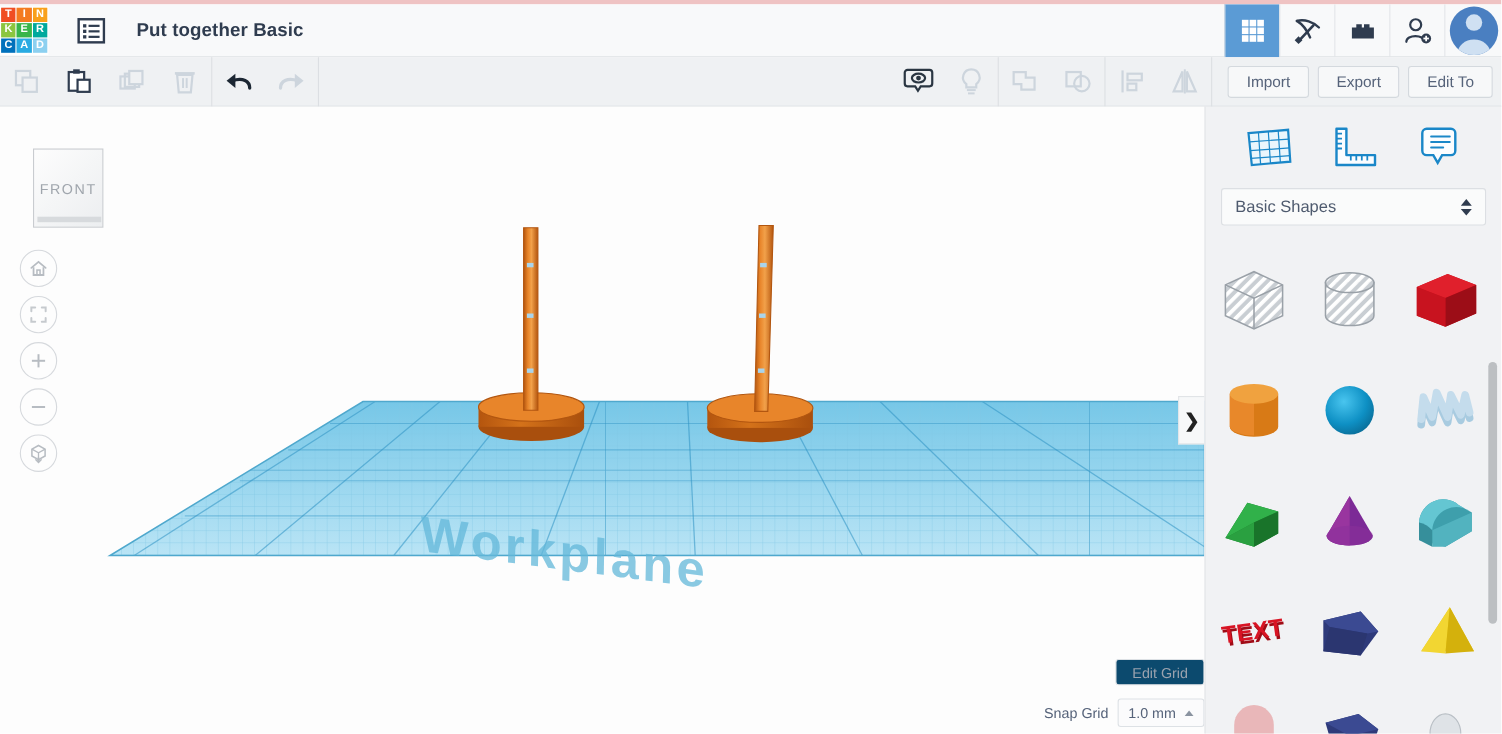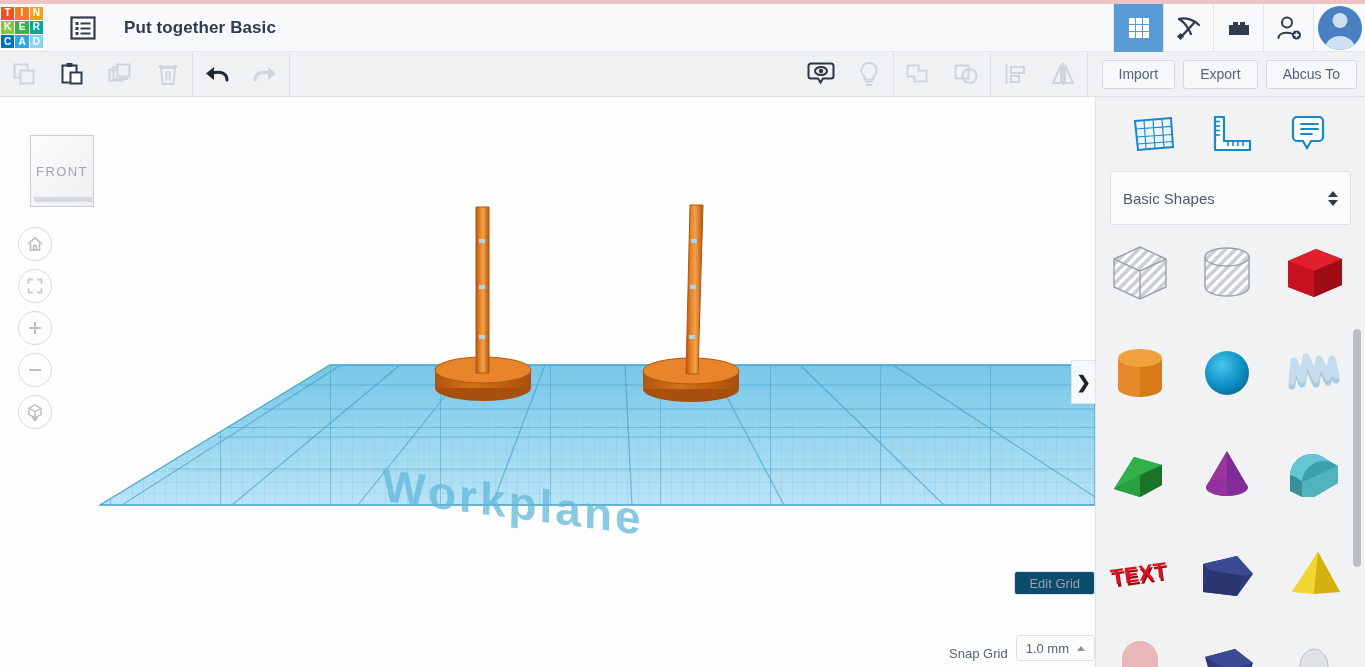--- a/index.html
+++ b/index.html
@@ -141,21 +141,21 @@
   .grid-controls {
     position: absolute; right: 0px; bottom: 6px; width: 270px;
     display: flex; flex-direction: column; align-items: flex-end;
   }
   .edit-grid-btn {
     height: 24px; padding: 0 14px; border: 1px solid #dde1e5; border-radius: 3px;
     background: #0c4a6e; color: #9aa2ae; font-size: 13px;
     display: flex; align-items: center; cursor: pointer;
     margin-bottom: 12px;
   }
-  .snap-row { display: flex; align-items: flex-end; margin-top: 28px; }
+  .snap-row { display: flex; align-items: center; }
   .snap-label { font-size: 13px; color: #56637a; margin-right: 8px; }
   .snap-select {
     height: 26px; padding: 0 9px; border: 1px solid #dde1e5; border-radius: 3px;
     background: #fbfbfc; color: #56637a; font-size: 13px;
     display: flex; align-items: center; gap: 8px; cursor: pointer;
   }
   .caret-up {
     width: 0; height: 0; border-left: 4px solid transparent;
     border-right: 4px solid transparent; border-bottom: 5px solid #8a93a0;
   }
@@ -166,21 +166,21 @@
     background: #f1f2f4; border-left: 1px solid #e1e4e7;
   }
   .rp-icons {
     height: 74px; display: flex; align-items: center;
     justify-content: space-around; padding: 0 18px;
   }
   .rp-icon-btn { cursor: pointer; width: 56px; height: 56px;
     display: flex; align-items: center; justify-content: center; }
   .rp-select-wrap { padding: 0 14px; }
   .rp-select {
-    height: 54px; border: 1px solid #dcdfe3; border-radius: 3px;
+    height: 34px; border: 1px solid #dcdfe3; border-radius: 3px;
     background: #fafbfb; display: flex; align-items: center;
     padding: 0 12px; cursor: pointer;
   }
   .rp-select span.lbl { flex: 1; font-size: 15px; color: #4e5a6e; }
   .stepper { display: flex; flex-direction: column; gap: 3px; }
   .stepper i {
     display: block; width: 0; height: 0;
     border-left: 5px solid transparent; border-right: 5px solid transparent;
   }
   .stepper i.up { border-bottom: 6px solid #2f3c4f; }
@@ -402,21 +402,21 @@
           <rect x="13.2" y="2" width="1.8" height="22" fill="#cdd5dd"></rect>
         </svg>
       </div>
     </div>
 
     <div class="tb-sep"></div>
 
     <div style="display:flex;align-items:center;padding-left:14px;">
       <div class="txt-btn">Import</div>
       <div class="txt-btn">Export</div>
-      <div class="txt-btn">Abcus To</div>
+      <div class="txt-btn">Edit To</div>
     </div>
   </div>
 
   <div class="canvas">
 
     <svg class="plane-wrap" viewBox="0 0 1095 570">
       <defs>
         <pattern id="fineGrid" width="11" height="11" patternUnits="userSpaceOnUse">
           <path d="M11 0 L0 0 0 11" fill="none" stroke="#7fc6e4" stroke-width="0.7"></path>
         </pattern>

